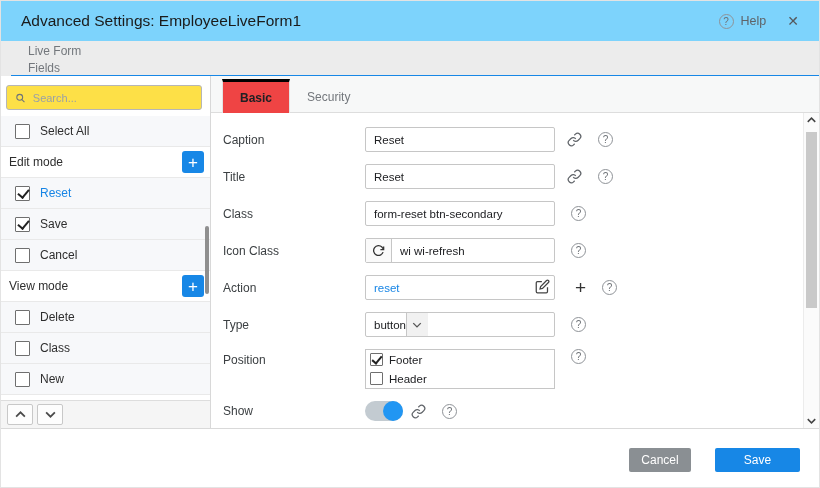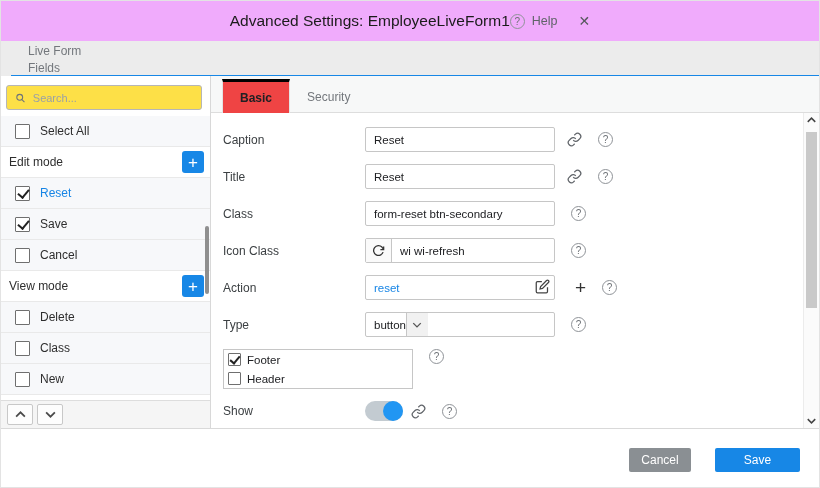--- a/index.html
+++ b/index.html
@@ -1,21 +1,21 @@
 <!DOCTYPE html>
 <html><head>
 <meta charset="utf-8">
 <style>
   * { margin:0; padding:0; box-sizing:border-box; }
   html,body { background:#fff; }
   body { font-family:"Liberation Sans", sans-serif; color:#333; }
   .dialog { position:relative; width:820px; height:488px; background:#fff; overflow:hidden; border:1px solid #e3e3e3; }
 
   
-  .titlebar { height:40px; background:#f0abfc; display:flex; align-items:center; justify-content:center; padding:0 20px; }
+  .titlebar { height:40px; background:#7dd3fc; display:flex; align-items:center; justify-content:space-between; padding:0 20px; }
   .title { font-size:15.5px; color:#1b1b1b; }
   .titlebar-right { display:flex; align-items:center; gap:7px; }
   .help-circle { width:15px; height:15px; border:1.2px solid #8f9398; border-radius:50%; color:#6d7176; font-size:10px; display:flex; align-items:center; justify-content:center; }
   .help-circle::after { content:"?"; }
   .help-label { font-size:12.5px; color:#5f6368; margin-right:14px; }
   .close-x { font-size:14px; color:#55585c; cursor:pointer; line-height:1; }
 
   
   .top-tabs { height:35px; background:#ececec; display:flex; align-items:stretch; padding-left:10px;flex-direction:column; }
   .top-tab { padding:0 17px; font-size:12px; color:#73777c; display:flex; align-items:center; border-top:3px solid transparent; cursor:pointer; }
@@ -248,20 +248,21 @@
             <span class="sel-arrow">
               <svg width="10" height="6" viewBox="0 0 12 8" fill="none" stroke="#555" stroke-width="1.8">
                   <polyline points="1,1.5 6,6.5 11,1.5"></polyline>
                 </svg>
             </span>
           </div>
           <span class="help-circle help-sp"></span>
         </div>
 
         <div class="form-row row-top">
+          <div class="f-label" style="padding-top:4px;">Position</div>
           <div class="listbox">
             <div class="lb-row">
               <span class="cb small checked"></span>
               <span class="lb-label">Footer</span>
             </div>
             <div class="lb-row">
               <span class="cb small"></span>
               <span class="lb-label">Header</span>
             </div>
           </div>

